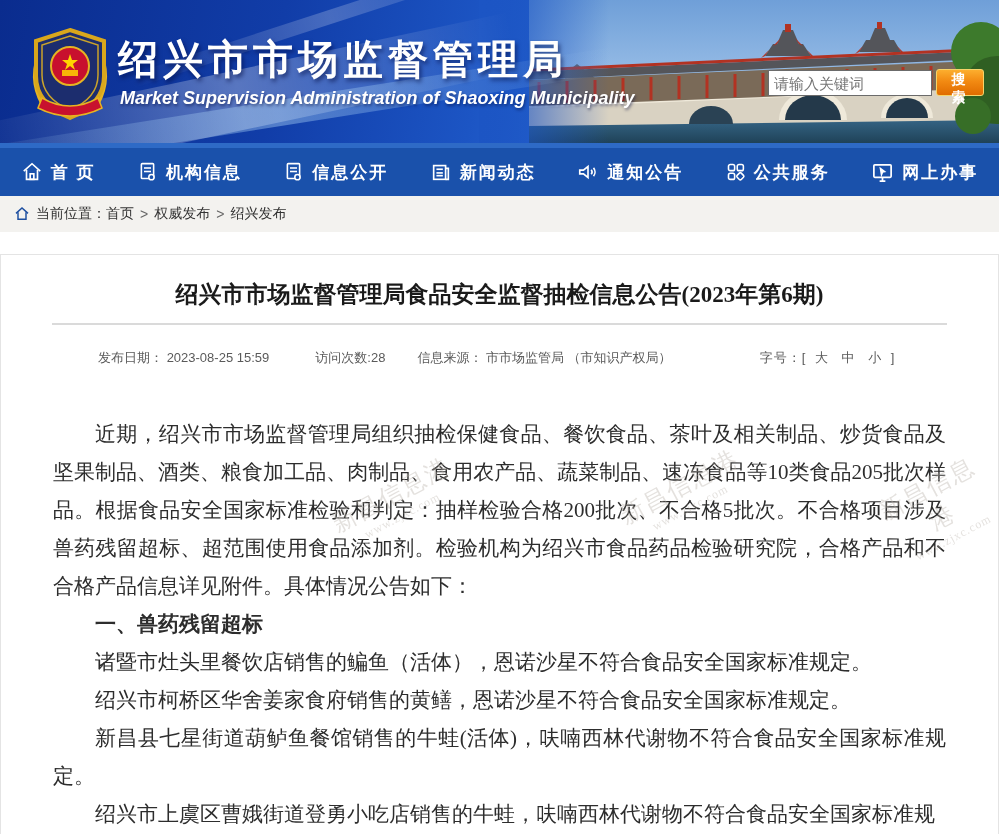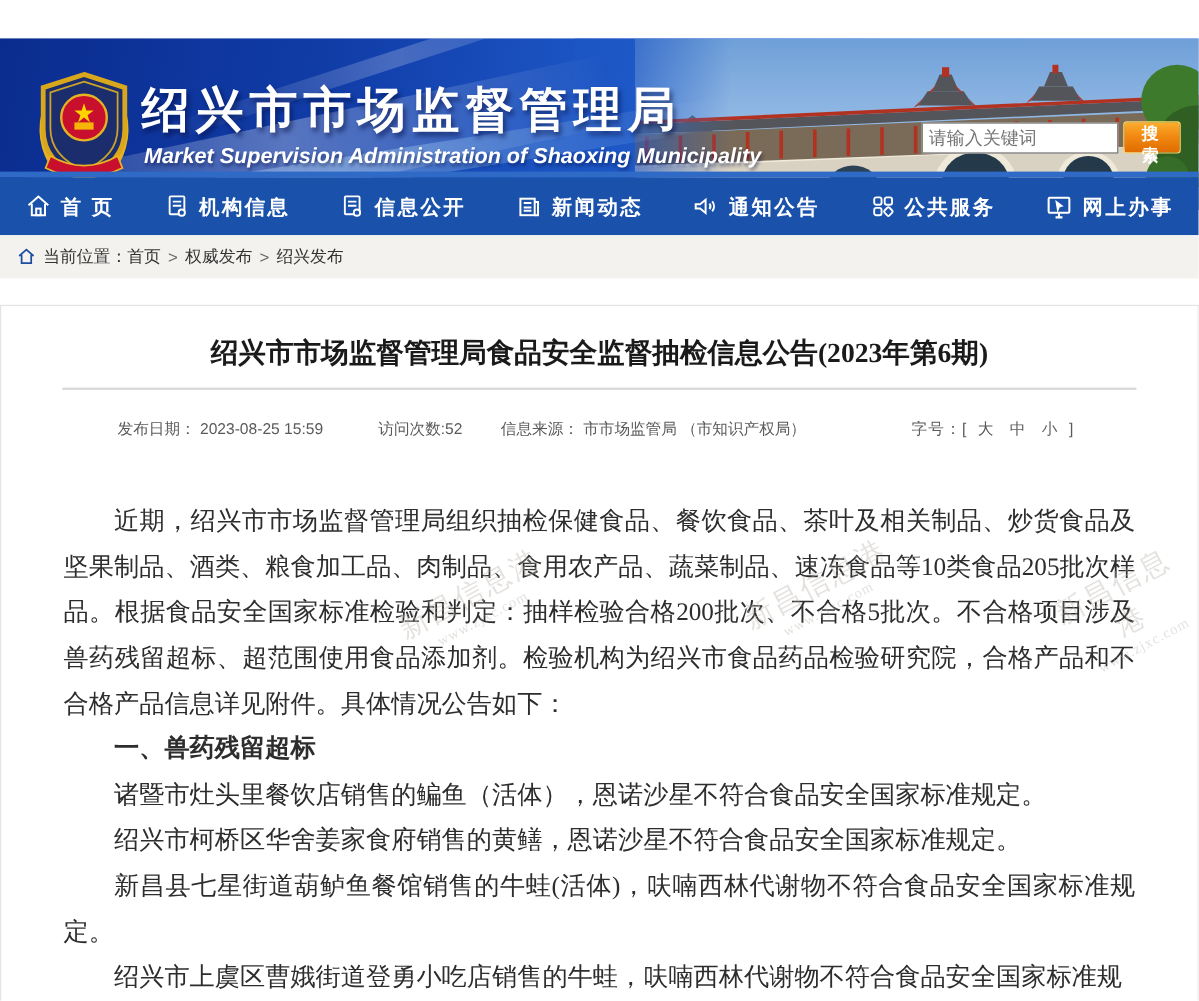--- a/index.html
+++ b/index.html
@@ -1,21 +1,21 @@
 <!DOCTYPE html>
 <html><head>
 <meta charset="utf-8">
 <style>
   html,body{margin:0;padding:0;background:#fff;}
   .page{position:relative;width:999px;height:834px;overflow:hidden;background:#fff;
         font-family:"Liberation Sans","DejaVu Sans",sans-serif;}
 
   
   .header{position:absolute;left:0;top:0;width:999px;height:143px;overflow:hidden;
-          background:linear-gradient(100deg,#0a2c8e 0%,#113da8 28%,#1c55c4 48%,#2f6fd8 62%,#4d8ce4 75%);margin-top:32px;}
+          background:linear-gradient(100deg,#0a2c8e 0%,#113da8 28%,#1c55c4 48%,#2f6fd8 62%,#4d8ce4 75%);}
   .header-photo{position:absolute;right:0;top:0;width:470px;height:143px;}
   .header-blend{position:absolute;right:390px;top:0;width:130px;height:143px;
                 background:linear-gradient(90deg,#1c55c4 0%,rgba(28,85,196,0) 100%);}
   .streak{position:absolute;pointer-events:none;}
   .s1{left:-40px;top:70px;width:560px;height:60px;transform:rotate(-12deg);
       background:linear-gradient(90deg,transparent,rgba(255,255,255,.30),transparent);}
   .s2{left:-60px;top:100px;width:680px;height:26px;transform:rotate(-9deg);
       background:linear-gradient(90deg,transparent,rgba(190,230,255,.38),transparent);}
   .s3{left:120px;top:10px;width:420px;height:14px;transform:rotate(-18deg);
       background:linear-gradient(90deg,transparent,rgba(255,255,255,.22),transparent);}
@@ -277,21 +277,21 @@
   <div class="content">
     <div class="article-title">绍兴市市场监督管理局食品安全监督抽检信息公告(2023年第6期)</div>
     <div class="title-divider"></div>
 
     <div class="meta">
       <span class="m-date">
         <span>发布日期：</span>
         <span>2023-08-25 15:59</span>
       </span>
       <span class="m-views">
-        <span>访问次数:</span><span>52</span>
+        <span>访问次数:</span><span>28</span>
       </span>
       <span class="m-source">
         <span>信息来源：</span>
         <span>市市场监管局 （市知识产权局）</span>
       </span>
       <span class="m-fontsize">
         <span>字号：[</span>
         <span class="fs-link">大</span>
         <span class="fs-link">中</span>
         <span class="fs-link">小</span>

